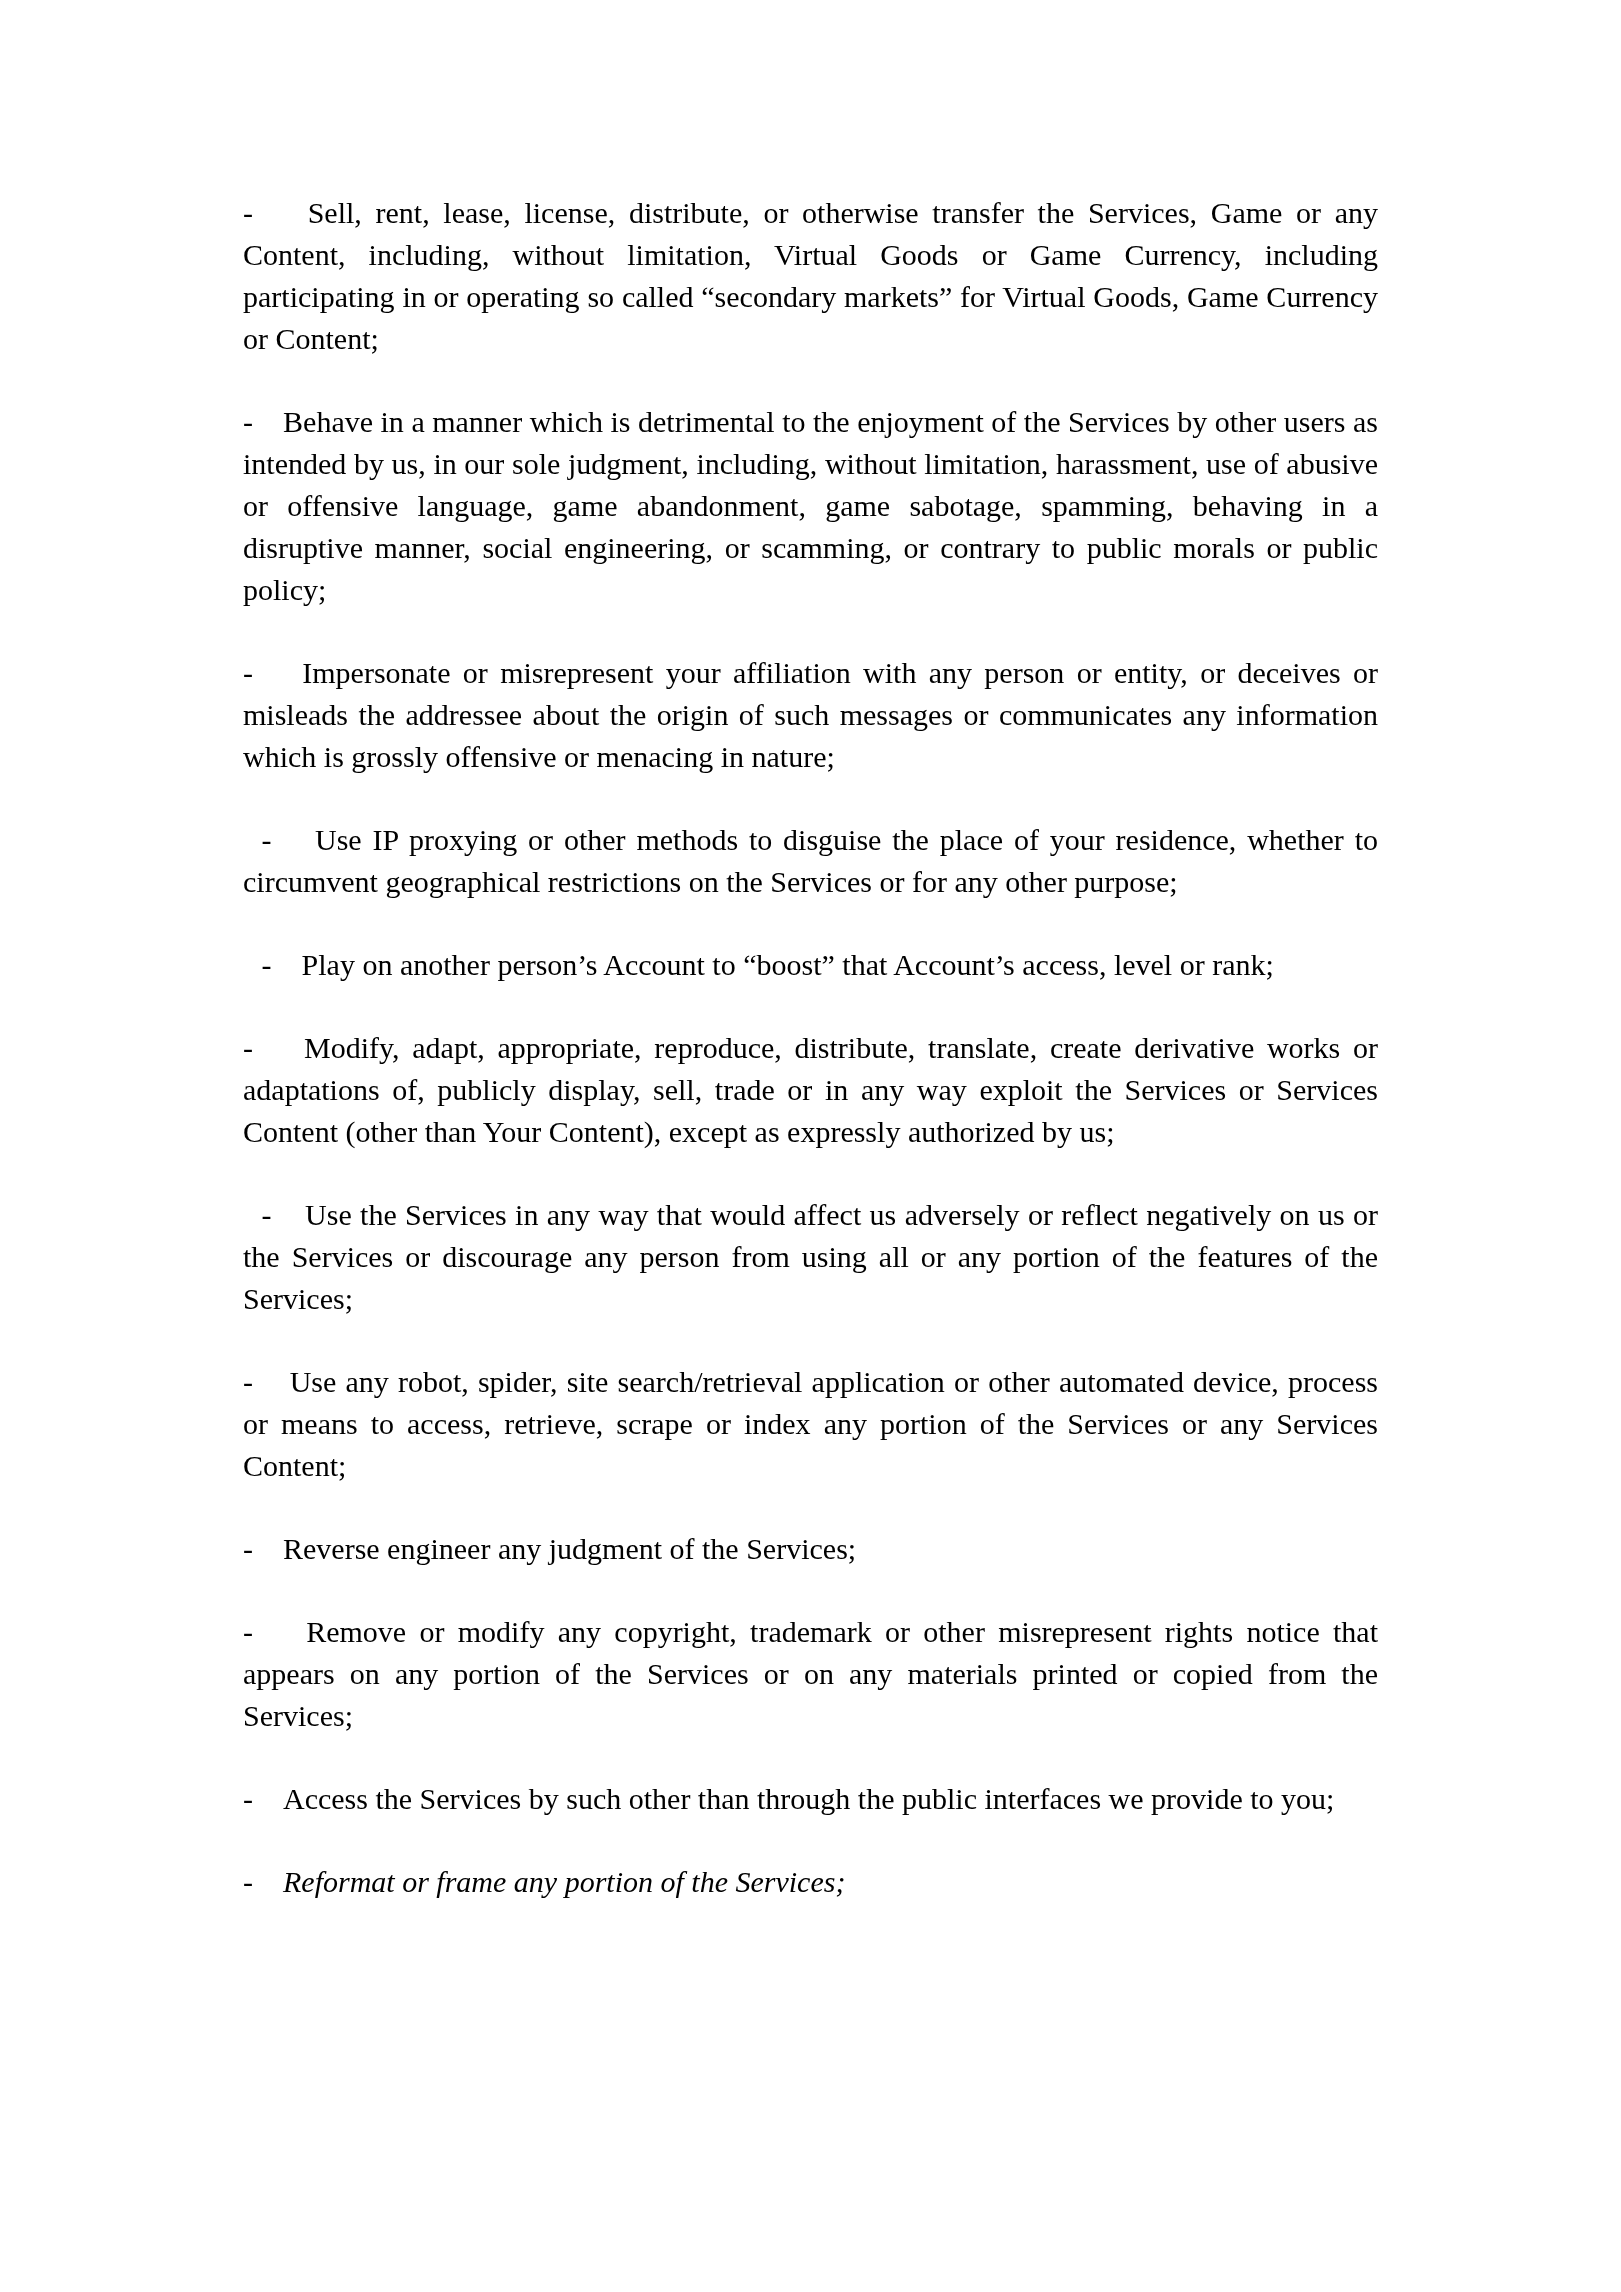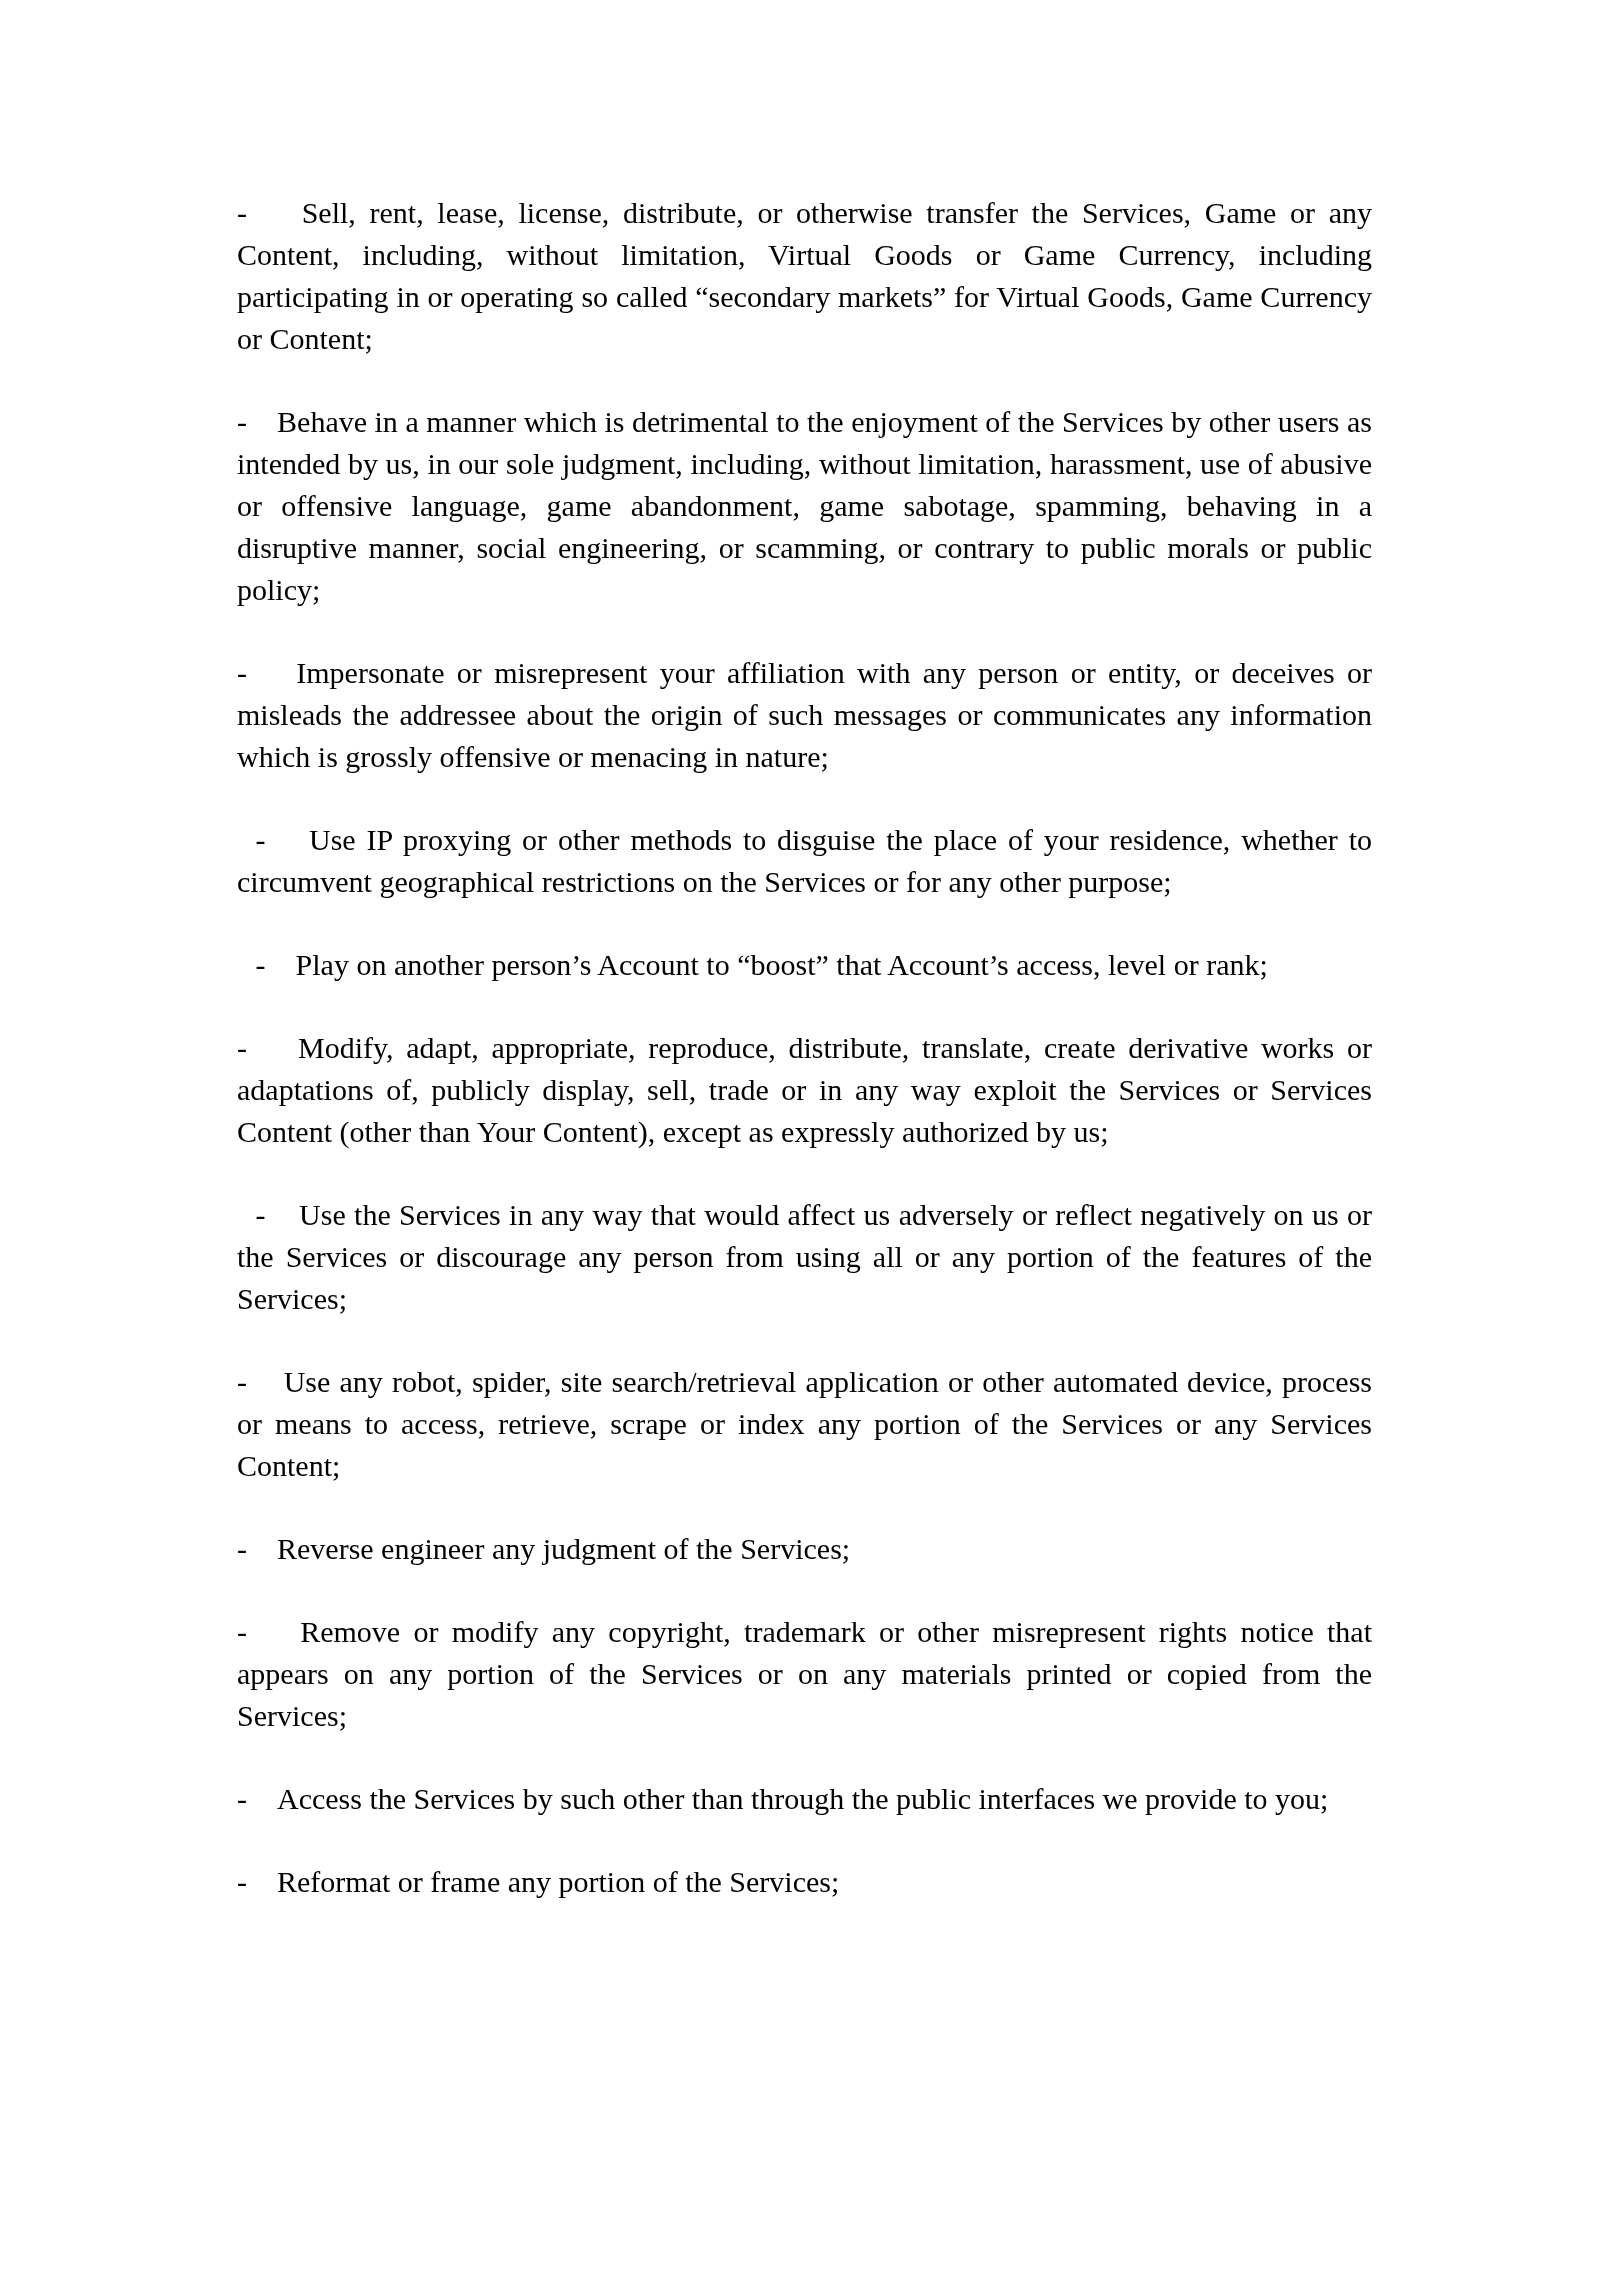--- a/index.html
+++ b/index.html
@@ -11,37 +11,38 @@
     position: relative;
     width: 1621px;
     height: 2293px;
     background: #ffffff;
     margin: 0 auto;
     overflow: hidden;
     box-sizing: border-box;
   }
   .doc-body {
     position: absolute;
-    left: 237px;
+    left: 243px;
     top: 192px;
     width: 1135px;
   }
   .clause {
     font-family: "Liberation Serif", "DejaVu Serif", serif;
     font-size: 30px;
     line-height: 42px;
     color: #000000;
     text-align: justify;
     text-justify: inter-word;
     margin: 0 0 41px 0;
     -webkit-hyphens: none;
     hyphens: none;
   }
   .clause:last-child {
     margin-bottom: 16px;
+    font-style: italic;
   }
   
   .clause.indented {
     text-indent: 18.6px;
   }
   .dash-cell {
     display: inline;
     white-space: pre;
   }
   .gap-wide {

